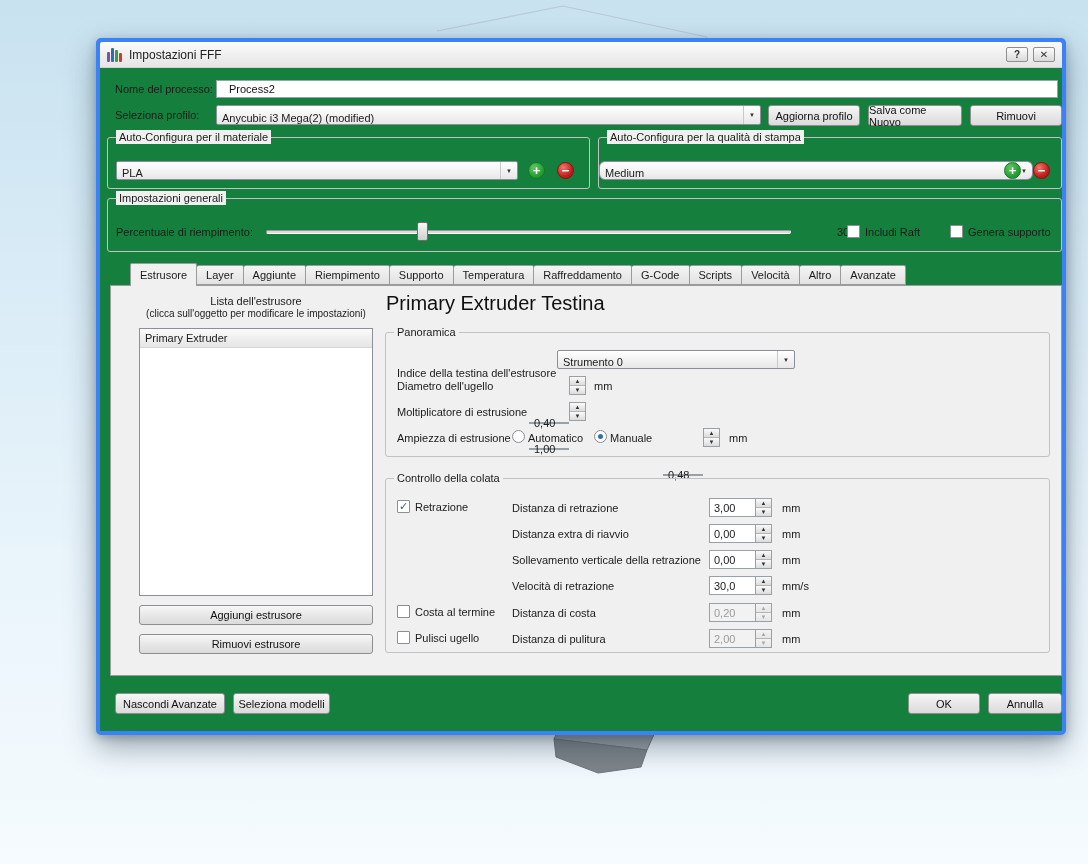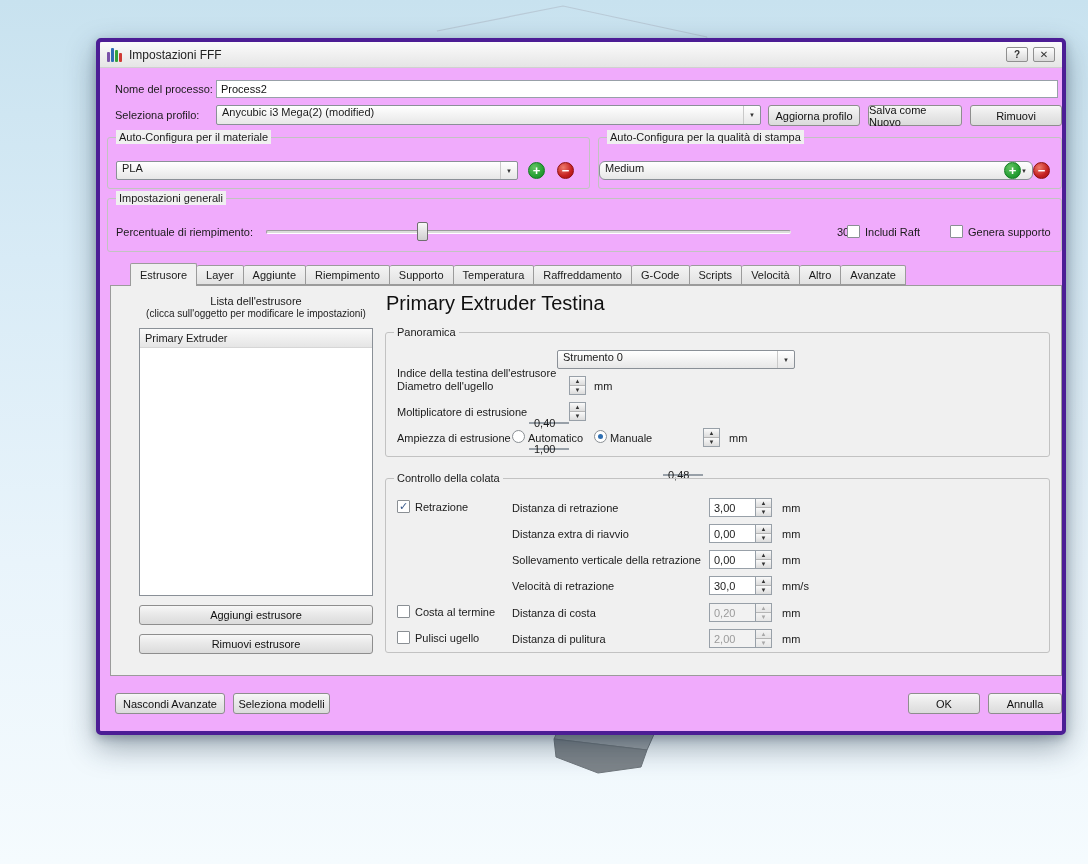--- a/index.html
+++ b/index.html
@@ -3,45 +3,45 @@
 <meta charset="utf-8">
 <style>
   * { margin:0; padding:0; box-sizing:border-box; font-family:"Liberation Sans","DejaVu Sans",sans-serif; }
   html,body { width:1088px; height:864px; overflow:hidden; }
   body { position:relative; font-size:11px; color:#1a1a1a;
          background:linear-gradient(180deg,#c8e2ef 0%,#d8ebf6 30%,#e9f4fb 65%,#f5fbfe 100%); }
   .bgdec { position:absolute; left:0; top:0; z-index:0; }
 
   
   .dialog { position:absolute; left:96px; top:38px; width:970px; height:697px;
-            background:#f0abfc; border:4px solid #4c1d95; border-radius:5px; z-index:10;
+            background:#15803d; border:4px solid #3b82f6; border-radius:5px; z-index:10;
             box-shadow:0 12px 30px rgba(25,45,65,.40), 0 3px 10px rgba(25,45,65,.28); }
   .titlebar { position:absolute; left:0; top:0; right:0; height:26px;
               background:linear-gradient(#fbfbfb,#e5e5e5); border-bottom:1px solid #d0d0d0;
               border-radius:2px 2px 0 0; display:flex; align-items:center; padding:0 7px; }
   .app-icon { width:16px; height:15px; display:inline-flex; gap:1px; align-items:flex-end; margin-right:6px; }
   .app-icon i { display:block; width:3px; border-radius:1px; }
   .app-icon .c1 { height:10px; background:#7a52a8; }
   .app-icon .c2 { height:14px; background:#2e6db5; }
   .app-icon .c3 { height:12px; background:#33a23d; }
   .app-icon .c4 { height:9px;  background:#d03a34; }
   .title { font-size:12px; color:#222; }
   .tb-spacer { flex:1; }
   .tb-btn { width:22px; height:15px; border:1px solid #8f8f8f; border-radius:2px;
             background:linear-gradient(#fdfdfd,#d9d9d9); display:flex; align-items:center;
             justify-content:center; font-size:10px; font-weight:bold; color:#333; margin-left:5px; }
 
   .lbl { position:absolute; height:18px; line-height:18px; white-space:nowrap; }
   .small { font-size:10px; color:#222; }
 
   .input { position:absolute; height:18px; background:#fff; border:1px solid #98a0a8;
-           padding:0 4px; font-size:11px; color:#111; }
+           padding:0 12px; font-size:11px; color:#111; }
 
   .combo { position:absolute; height:20px; border:1px solid #8a9097; border-radius:2px;
-           background:linear-gradient(#ffffff,#f2f2f2 55%,#e7e7e7); display:flex; align-items:flex-start; }
+           background:linear-gradient(#ffffff,#f2f2f2 55%,#e7e7e7); display:flex; align-items:flex-end; }
   .combo .val { flex:1; padding:0 5px; white-space:nowrap; overflow:hidden; }
   .combo .arrow { width:17px; align-self:stretch; display:flex; align-items:center;
                   justify-content:center; font-size:6px; color:#333; border-left:1px solid #c9c9c9; }
 
   .btn { position:absolute; border:1px solid #8e8e8e; border-radius:3px; cursor:default;
          background:linear-gradient(#f7f7f7,#e9e9e9 45%,#dbdbdb); display:flex;
          align-items:center; justify-content:center; font-size:11px; color:#111; }
 
   .group { position:absolute; border:1px solid #c2c2c2; border-radius:3px; }
   .gtitle { position:absolute; top:-8px; left:8px; background:#f0f0f0; padding:0 3px;

